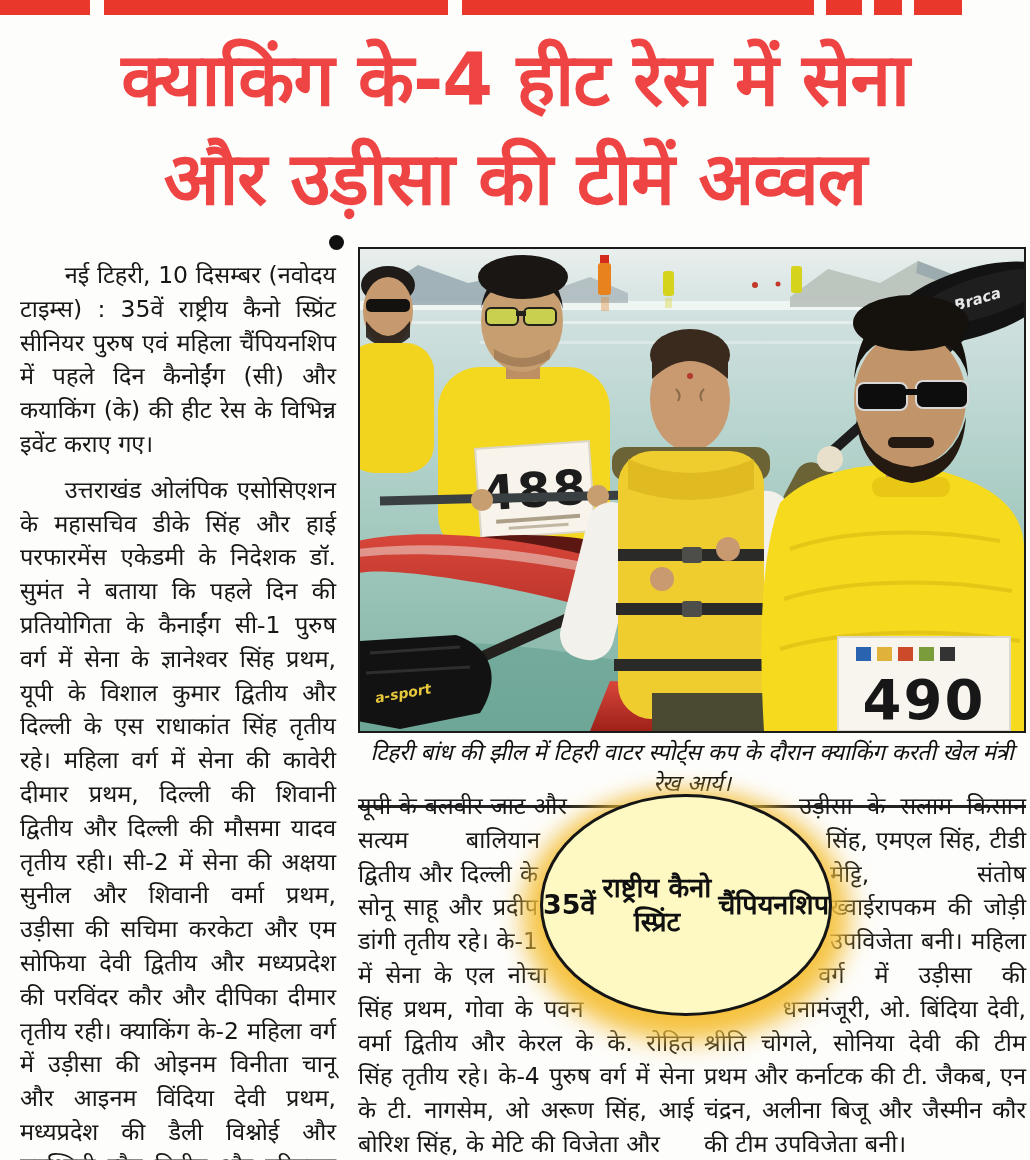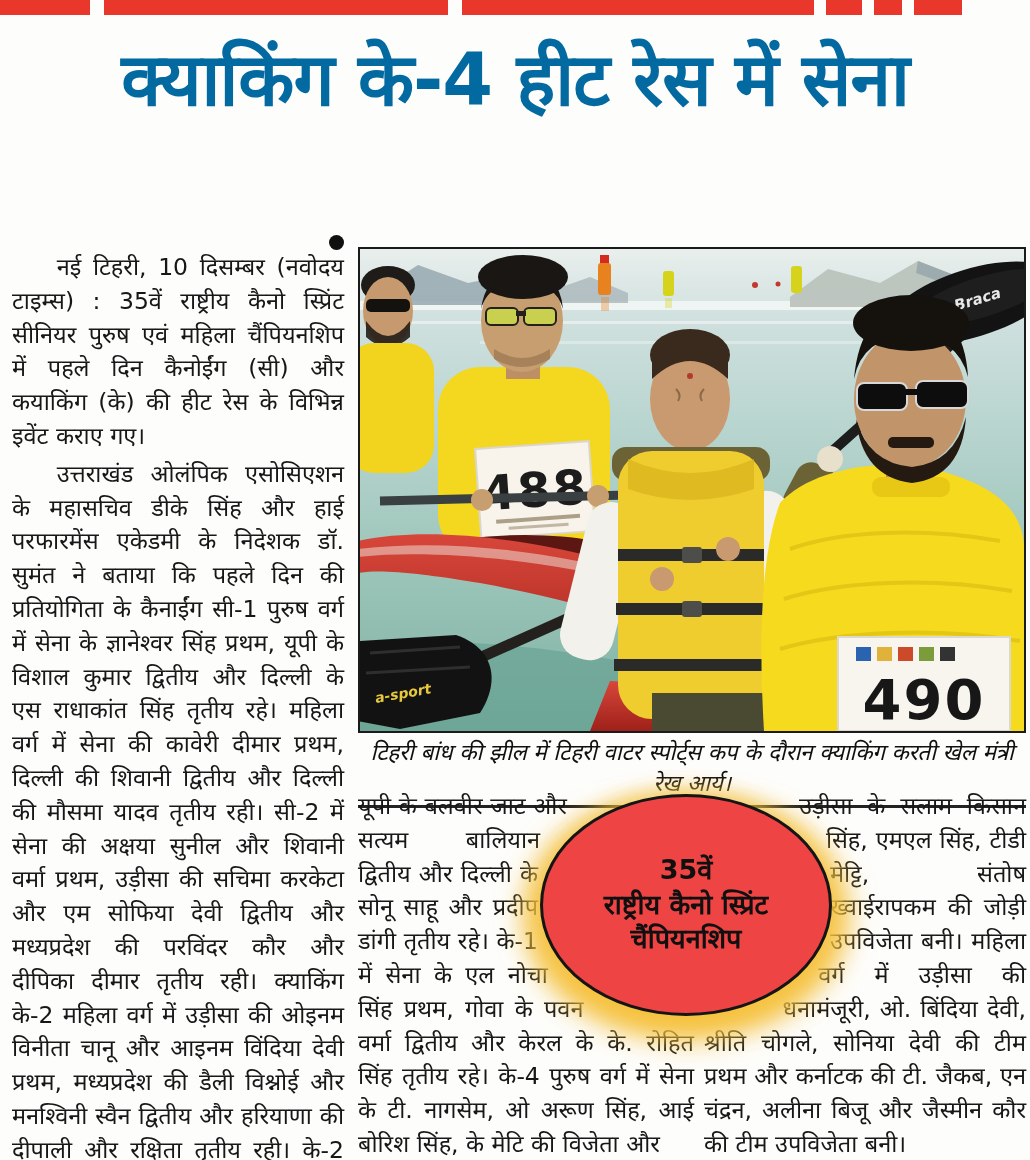--- a/index.html
+++ b/index.html
@@ -12,30 +12,30 @@
   
   .top-strip { position:absolute; top:0; left:0; height:15px; width:966px; display:flex; }
   .top-strip .seg { background:#e9372c; height:100%; }
   .seg.s1{width:90px;}  .gap{background:transparent;}
   .g1{width:14px;} .seg.s2{width:344px;} .g2{width:14px;}
   .seg.s3{width:352px;} .g3{width:12px;} .seg.s4{width:36px;}
   .g4{width:12px;} .seg.s5{width:28px;} .g5{width:12px;} .seg.s6{width:48px;}
 
   .headline {
     position:absolute; top:30px; left:0; width:1030px;
-    text-align:center; font-weight:800; color:#0369a1;
+    text-align:center; font-weight:800; color:#ef4444;
     font-size:73px; line-height:99px; letter-spacing:-1px;
   }
 
   .left-col {
     position:absolute; top:247px; left:8px; width:340px; height:913px;
     font-size:23.5px; line-height:33.8px; text-align:justify; overflow:hidden;
     color:#171717;
   }
-  .left-col p { margin:4px; text-indent:1.9em; }
+  .left-col p { margin:12px; text-indent:1.9em; }
 
   .col-dot { position:absolute; left:329px; top:235px; width:15px; height:15px;
     border-radius:50%; background:#101010; }
 
   .photo-frame {
     position:absolute; left:358px; top:247px; width:664px; height:482px;
     border:2px solid #1b1b1b; background:#cfe0de;
   }
   .photo-frame svg { display:block; }
 
@@ -55,22 +55,22 @@
   .bcol-right { width:322px; position:relative; }
   .bcol-mid p, .bcol-right p { margin:0; }
 
   .oval-push-right { float:right; width:156px; height:232px;
     shape-outside: ellipse(154px 119px at 145px 112px); }
   .oval-push-left  { float:left;  width:126px; height:232px;
     shape-outside: ellipse(154px 119px at -21px 112px); }
 
   .callout {
     position:absolute; left:182px; top:4px; width:286px; height:216px;
-    background:#ef4444; border:3px solid #151515; border-radius:50%;
-    display:flex; flex-direction:column; justify-content:center; align-items:center;
+    background:#fef9c3; border:3px solid #151515; border-radius:50%;
+    display:flex; flex-direction:row; justify-content:center; align-items:center;
     text-align:center; font-weight:800; color:#101010;
     font-size:27px; line-height:34.5px; z-index:3;
     box-shadow:
       0 16px 30px 6px rgba(245,193,60,0.95),
       16px 8px 26px 2px rgba(245,193,60,0.65),
       -16px 8px 26px 2px rgba(245,193,60,0.65),
       0 -6px 18px 0 rgba(245,193,60,0.35);
   }
 </style>
 </head>
@@ -87,20 +87,21 @@
       <div class="gap g3"></div>
     <div class="seg s4"></div>
       <div class="gap g4"></div>
     <div class="seg s5"></div>
       <div class="gap g5"></div>
     <div class="seg s6"></div>
   </div>
 
   <div class="headline">
     <div>क्याकिंग के-4 हीट रेस में सेना</div>
+    <div>और उड़ीसा की टीमें अव्वल</div>
   </div>
 
   <div class="left-col">
     <p>नई टिहरी, 10 दिसम्बर (नवोदय टाइम्स) : 35वें राष्ट्रीय कैनो स्प्रिंट सीनियर पुरुष एवं महिला चैंपियनशिप में पहले दिन कैनोईंग (सी) और कयाकिंग (के) की हीट रेस के विभिन्न इवेंट कराए गए।</p>
     <p>उत्तराखंड ओलंपिक एसोसिएशन के महासचिव डीके सिंह और हाई परफारमेंस एकेडमी के निदेशक डॉ. सुमंत ने बताया कि पहले दिन की प्रतियोगिता के कैनाईंग सी-1 पुरुष वर्ग में सेना के ज्ञानेश्वर सिंह प्रथम, यूपी के विशाल कुमार द्वितीय और दिल्ली के एस राधाकांत सिंह तृतीय रहे। महिला वर्ग में सेना की कावेरी दीमार प्रथम, दिल्ली की शिवानी द्वितीय और दिल्ली की मौसमा यादव तृतीय रही। सी-2 में सेना की अक्षया सुनील और शिवानी वर्मा प्रथम, उड़ीसा की सचिमा करकेटा और एम सोफिया देवी द्वितीय और मध्यप्रदेश की परविंदर कौर और दीपिका दीमार तृतीय रही। क्याकिंग के-2 महिला वर्ग में उड़ीसा की ओइनम विनीता चानू और आइनम विंदिया देवी प्रथम, मध्यप्रदेश की डैली विश्नोई और मनश्विनी स्वैन द्वितीय और हरियाणा की दीपाली और रक्षिता तृतीय रही। के-2 पुरुष वर्ग में एल नोचा सिंह और रैमसन एम प्रथम,</p>
   </div>
 
   <div class="col-dot"></div>
 
   <div class="photo-frame">

